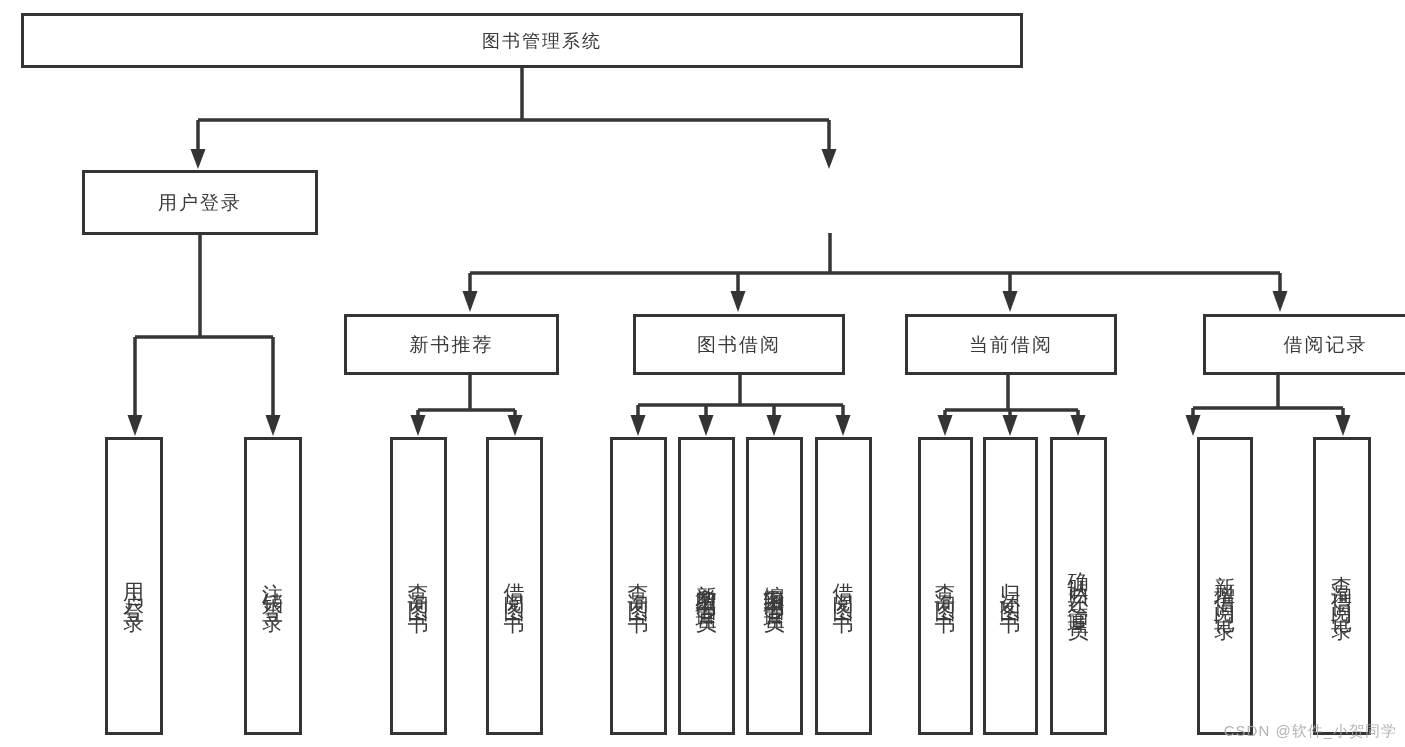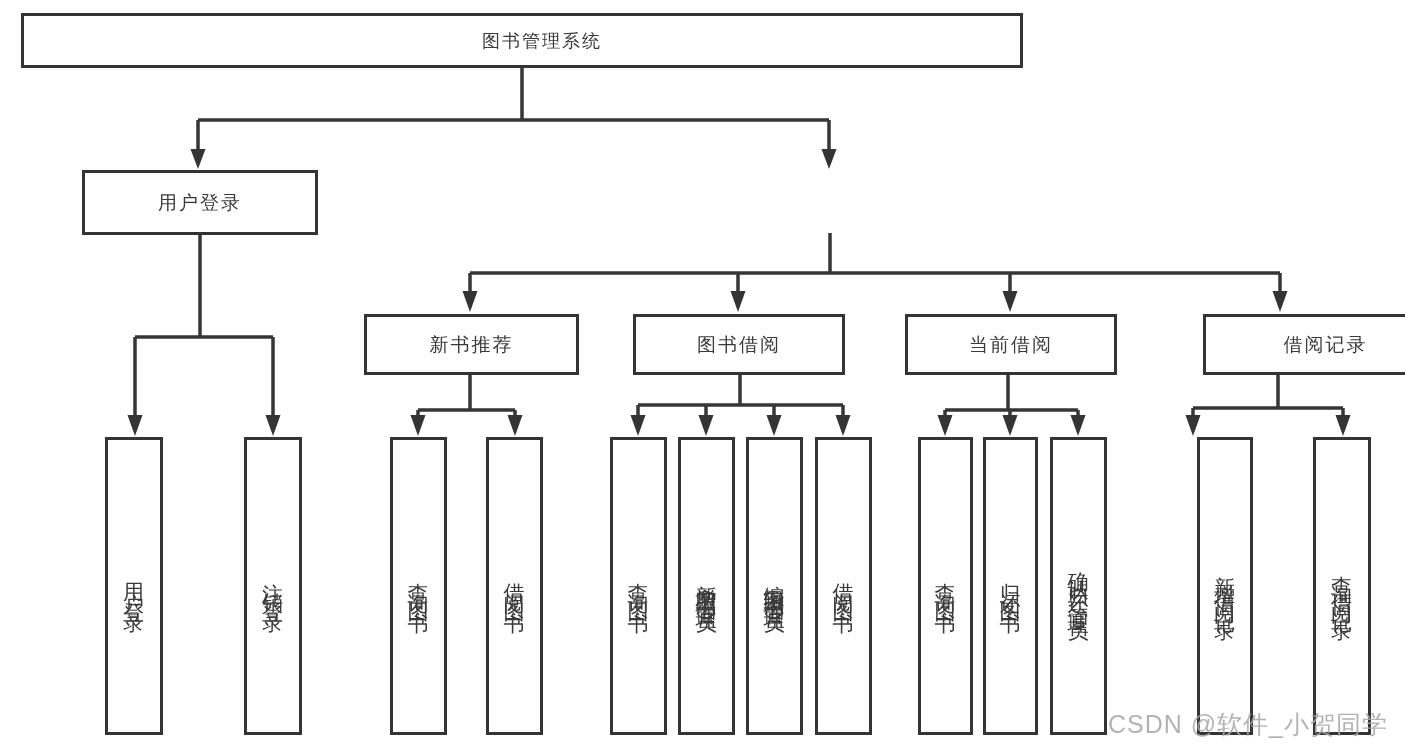--- a/index.html
+++ b/index.html
@@ -40,23 +40,23 @@
     font-size: 21px;
     color: #3a3a3a;
     line-height: 1;
   }
   .len4 span { letter-spacing: 10px; }
   .len6 span { letter-spacing: 9px; }
   .len8 span { letter-spacing: 7px; }
   .len9 span { letter-spacing: 4px; }
   .watermark {
     position: absolute;
-    right: 17px;
+    right: 8px;
     bottom: 6px;
-    font-size: 25px;
+    font-size: 15px;
     letter-spacing: 1px;
     color: rgba(168,168,168,0.88);
     z-index: 3;
     white-space: nowrap;
   }
   .wire { stroke: #363636; stroke-width: 3.5; fill: none; }
   .arrow { fill: #343434; stroke: none; }
 </style>
 </head>
 <body>
@@ -96,21 +96,21 @@
 
     <path class="wire" d="M1278 375 V408 M1193 408 H1343 M1193 408 V416 M1343 408 V416"></path>
     <polygon class="arrow" points="1185.5,415 1200.5,415 1193,436"></polygon>
     <polygon class="arrow" points="1335.5,415 1350.5,415 1343,436"></polygon>
   </svg>
 
   <div class="node hnode root-node" style="left:21px; top:13px; width:1002px; height:55px;padding-left:40px;">图书管理系统</div>
 
   <div class="node hnode" style="left:82px; top:170px; width:236px; height:65px;">用户登录</div>
 
-  <div class="node hnode" style="left:364px; top:314px; width:215px; height:61px;">新书推荐</div>
+  <div class="node hnode" style="left:344px; top:314px; width:215px; height:61px;">新书推荐</div>
   <div class="node hnode" style="left:905px; top:314px; width:212px; height:61px;">当前借阅</div>
   <div class="node hnode" style="left:633px; top:314px; width:212px; height:61px;">图书借阅</div>
   <div class="node hnode" style="left:1175px; top:314px; width:245px; height:61px;margin-left:28px;">借阅记录</div>
 
   <div class="node vnode len4" style="left:105px; width:58px;">
     <span>用户登录</span>
   </div>
   <div class="node vnode len4" style="left:244px; width:58px;">
     <span>注销登录</span>
   </div>

